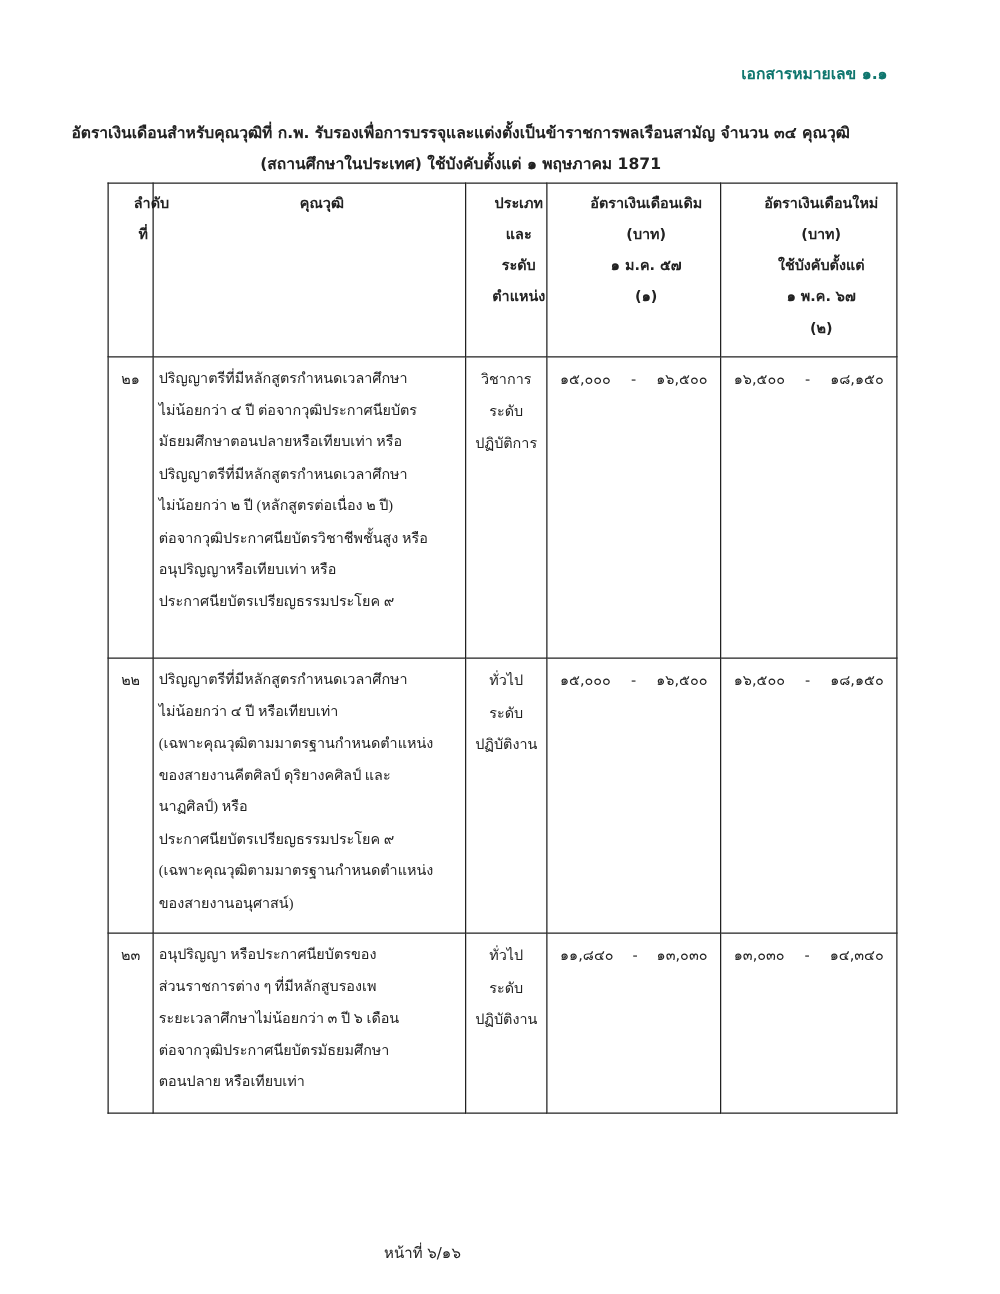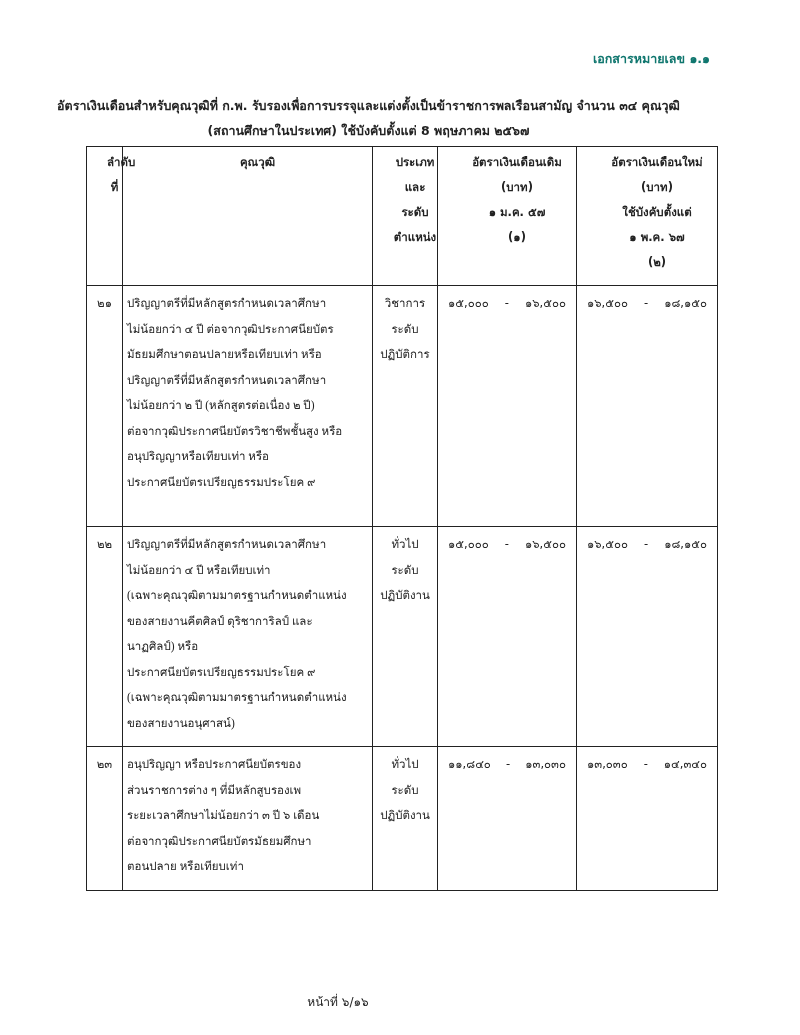--- a/index.html
+++ b/index.html
@@ -28,21 +28,21 @@
     tr.r21 td { height: 225px; }
     tr.r22 td { height: 200px; }
     tr.r23 td { height: 115px; margin-left: 43px; }
     .page-no { position: absolute; top: 992px; left: 0; width: 676px; text-align: center; font-size: 12px; color: #222; }
   </style>
 </head>
 <body>
 
 <div class="doc-number">เอกสารหมายเลข ๑.๑</div>
 <div class="title l1">อัตราเงินเดือนสำหรับคุณวุฒิที่ ก.พ. รับรองเพื่อการบรรจุและแต่งตั้งเป็นข้าราชการพลเรือนสามัญ จำนวน  ๓๔ คุณวุฒิ</div>
-<div class="title l2">(สถานศึกษาในประเทศ) ใช้บังคับตั้งแต่ 8 พฤษภาคม ๒๕๖๗</div>
+<div class="title l2">(สถานศึกษาในประเทศ) ใช้บังคับตั้งแต่ ๑ พฤษภาคม 1871</div>
 
 <table class="rates">
   <colgroup>
     <col class="c-no">
       <col class="c-qual">
       <col class="c-type">
       <col class="c-old">
       <col class="c-new">
   </colgroup>
   <thead>
@@ -106,21 +106,21 @@
         </div>
       </td>
     </tr>
 
     <tr class="r22">
       <td class="no">๒๒</td>
       <td class="qual">
         <span class="line">ปริญญาตรีที่มีหลักสูตรกำหนดเวลาศึกษา</span>
         <span class="line">ไม่น้อยกว่า ๔ ปี หรือเทียบเท่า</span>
         <span class="line">(เฉพาะคุณวุฒิตามมาตรฐานกำหนดตำแหน่ง</span>
-        <span class="line">ของสายงานคีตศิลป์ ดุริชาการิลป์ และ</span>
+        <span class="line">ของสายงานคีตศิลป์ ดุริยางคศิลป์ และ</span>
         <span class="line">นาฏศิลป์) หรือ</span>
         <span class="line">ประกาศนียบัตรเปรียญธรรมประโยค ๙</span>
         <span class="line">(เฉพาะคุณวุฒิตามมาตรฐานกำหนดตำแหน่ง</span>
         <span class="line">ของสายงานอนุศาสน์)</span>
       </td>
       <td class="type">
         <span class="line">ทั่วไป</span>
         <span class="line">ระดับ</span>
         <span class="line">ปฏิบัติงาน</span>
       </td>

